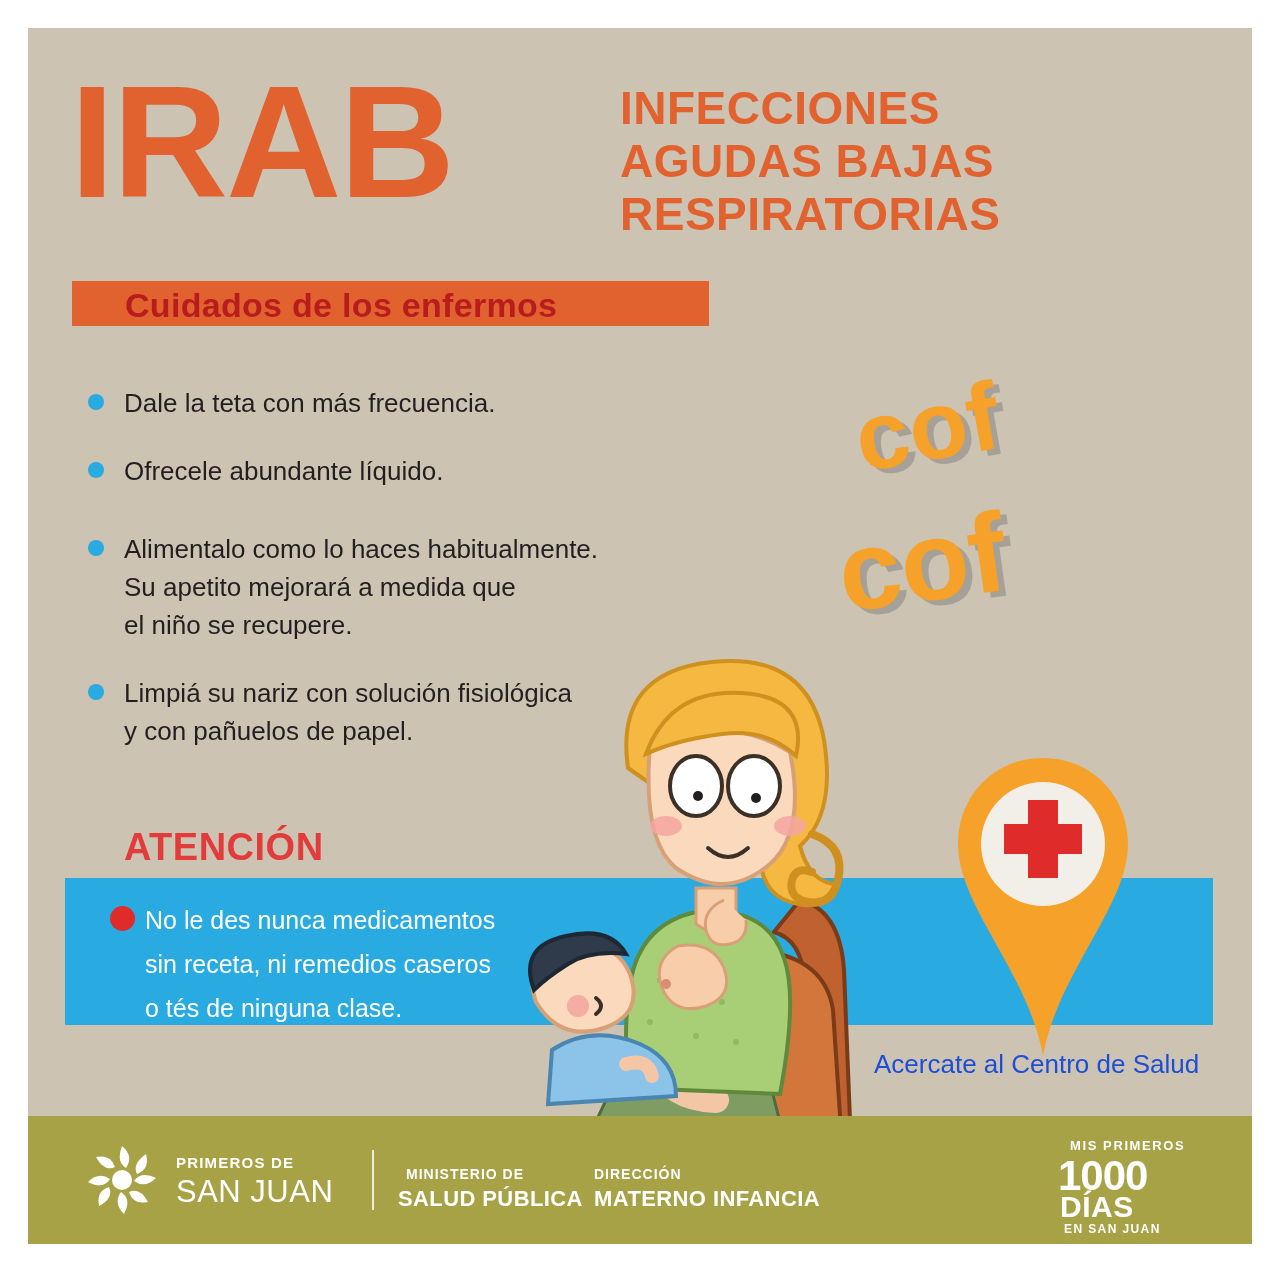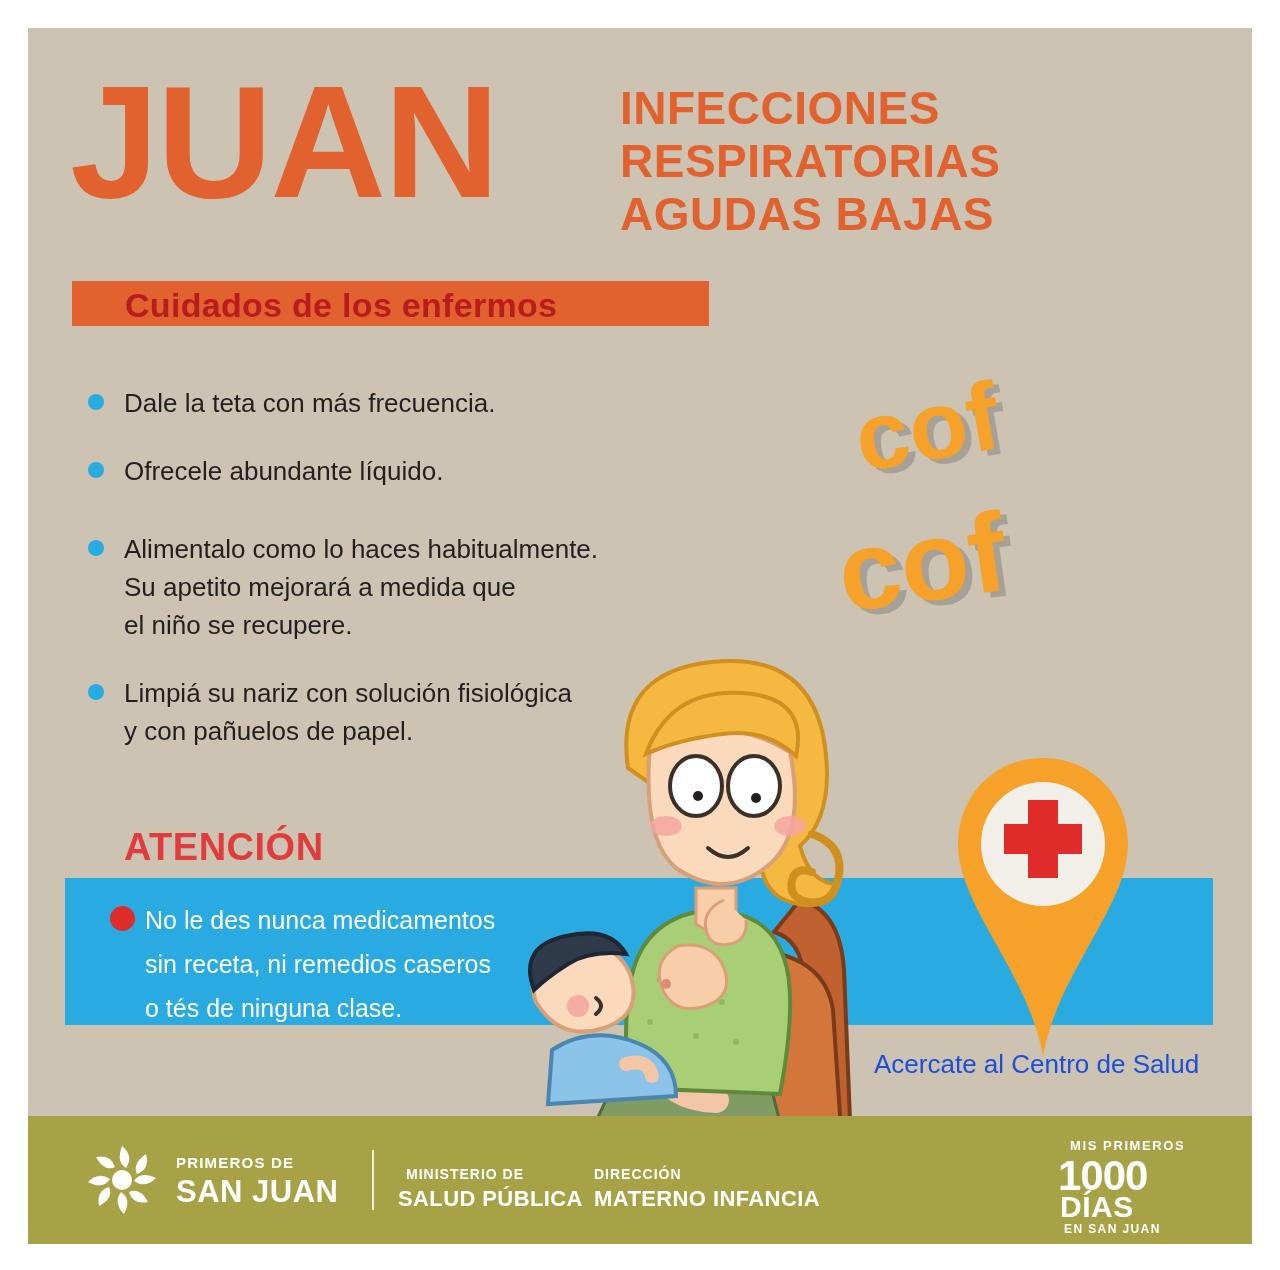--- a/index.html
+++ b/index.html
@@ -225,21 +225,21 @@
     font-size: 15px;
     font-weight: bold;
     letter-spacing: 1.2px;
     color: #ffffff;
   }
   .sj-text-big {
     position: absolute;
     left: 148px;
     top: 58px;
     font-size: 31px;
-    font-weight: bold;
+    font-weight: normal;
     letter-spacing: 0.5px;
     color: #ffffff;
   }
   .divider {
     position: absolute;
     left: 344px;
     top: 34px;
     width: 2px;
     height: 60px;
     background: #ffffff;
@@ -317,26 +317,26 @@
     font-weight: bold;
     letter-spacing: 1.4px;
     color: #ffffff;
   }
 </style>
 </head>
 <body>
 
 <div id="poster">
 
-  <div class="irab">JUAN</div>
+  <div class="irab">IRAB</div>
 
   <div class="header-sub">
     <div>INFECCIONES</div>
+    <div>AGUDAS BAJAS</div>
     <div>RESPIRATORIAS</div>
-    <div>AGUDAS BAJAS</div>
   </div>
 
   <div class="banner"></div>
   <div class="banner-text">Cuidados de los enfermos</div>
 
   <div class="bullets">
     <div class="bullet-row">
       <span class="bullet-dot"></span>
       <div class="bullet-text">Dale la teta con más frecuencia.</div>
     </div>

